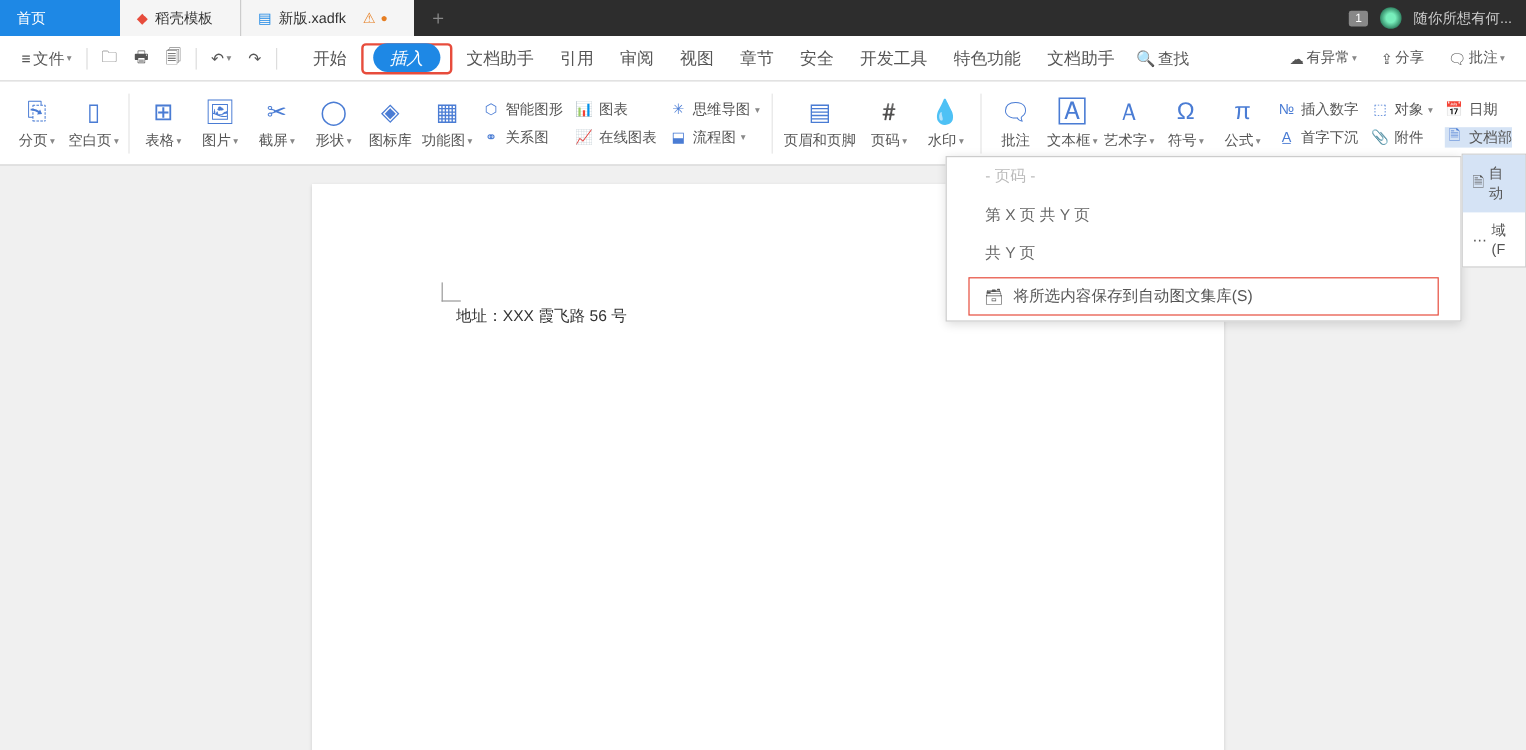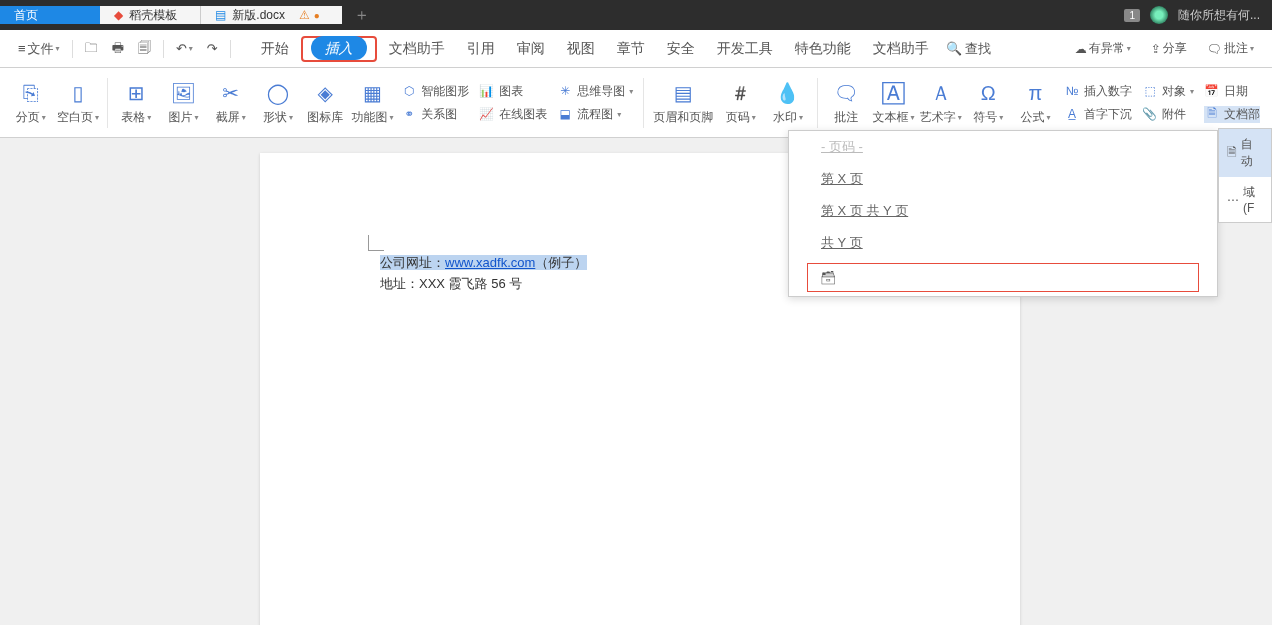--- a/index.html
+++ b/index.html
@@ -1,19 +1,19 @@
 <!DOCTYPE html>
 <html><head>
 <meta charset="utf-8">
 <style>
 * { margin: 0; padding: 0; box-sizing: border-box; font-family: "Microsoft YaHei", Arial, sans-serif; }
 body { background: #f0f0f0; width: 1272px; height: 625px; overflow: hidden; position: relative; }
 
 .titlebar { height: 30px; background: #2d2d2d; display: flex; align-items: center; }
-.tab { height: 18px; min-width: 100px; display: flex; align-items: center; padding: 0 14px; font-size: 12px; gap: 6px; }
+.tab { height: 30px; min-width: 100px; display: flex; align-items: center; padding: 0 14px; font-size: 12px; gap: 6px; }
 .tab-home { background: #1e88e5; color: #fff; }
 .tab-template { background: #f5f5f5; color: #333; }
 .tab-doc { background: #f5f5f5; color: #333; }
 .tab-warn { display: flex; align-items: center; padding: 0 8px; gap: 4px; }
 .tab-add { color: #888; font-size: 16px; padding: 0 12px; cursor: pointer; }
 .titlebar-right { margin-left: auto; display: flex; align-items: center; gap: 10px; padding-right: 12px; color: #ccc; font-size: 12px; }
 .avatar { width: 18px; height: 18px; border-radius: 50%; background: radial-gradient(circle, #7eb 30%, #386 70%); }
 .badge-1 { background: #888; color: #fff; padding: 1px 5px; border-radius: 2px; font-size: 10px; }
 
 .toolbar-row { height: 38px; background: #fff; border-bottom: 1px solid #d0d0d0; display: flex; align-items: center; padding: 0 12px; gap: 2px; font-size: 13px; color: #555; }
@@ -37,40 +37,40 @@
 
 .doc-area { position: relative; background: #f0f0f0; flex: 1; height: calc(625px - 138px); overflow: auto; }
 .page { position: absolute; left: 260px; top: 15px; width: 760px; min-height: 900px; background: #fff; box-shadow: 0 1px 3px rgba(0,0,0,0.15); padding: 100px 120px; }
 .crop-mark { position: absolute; left: 108px; top: 82px; width: 16px; height: 16px; border-left: 1px solid #999; border-bottom: 1px solid #999; }
 .para-icon { position: absolute; left: 310px; top: 148px; color: #6a93d4; font-size: 14px; display: flex; gap: 4px; }
 .doc-text { font-size: 13px; color: #333; line-height: 1.6; }
 .hl { background: #bcd4f0; }
 .link { color: #1155cc; text-decoration: underline; }
 
 .dropdown { position: absolute; right: 54px; top: 130px; width: 430px; background: #fff; border: 1px solid #ccc; box-shadow: 0 2px 8px rgba(0,0,0,0.15); font-size: 13px; color: #666; }
-.dropdown-item { padding: 7px 32px; cursor: pointer; text-decoration: underline; }
+.dropdown-item { padding: 7px 32px; cursor: pointer; }
 .dropdown-item.disabled { color: #bbb; }
 .dropdown-action { margin: 4px 18px; border: 1.5px solid #e74c3c; padding: 6px 12px; display: flex; align-items: center; gap: 8px; color: #555; cursor: pointer; }
 
 .side-panel { position: absolute; right: 0; top: 128px; width: 54px; background: #fff; border: 1px solid #ccc; }
 .side-item { padding: 7px 8px; font-size: 12px; color: #555; display: flex; align-items: center; gap: 4px; cursor: pointer; }
 .side-item.sel { background: #d5e3f5; }
 </style>
 </head>
 <body>
 
 <div class="titlebar">
   <div class="tab tab-home">首页</div>
   <div class="tab tab-template">
     <span style="color:#e74c3c;">◆</span>
     <span>稻壳模板</span>
   </div>
   <div class="tab tab-doc" style="border-left:1px solid #ccc;">
     <span style="color:#1e88e5;">▤</span>
-    <span>新版.docx</span>
+    <span>新版.xadfk</span>
     <div class="tab-warn">
       <span style="color:#e67e22;">⚠</span>
       <span style="color:#e67e22;font-size:10px;">●</span>
     </div>
   </div>
   <div class="tab-add">＋</div>
   <div class="titlebar-right">
     <span class="badge-1">1</span>
     <span class="avatar"></span>
     <span>随你所想有何...</span>
@@ -284,34 +284,31 @@
         <span class="si">🗎</span>
         <span>文档部</span>
       </div>
   </div>
 </div>
 
 <div class="doc-area">
   <div class="para-icon">🗎 <span class="drop-arrow">▾</span></div>
   <div class="page">
     <div class="crop-mark"></div>
-    <div class="doc-text">
-      <span class="hl"><span>公司网址：</span><span class="link">www.xadfk.com</span><span>（例子）</span></span>
-    </div>
     <div class="doc-text">地址：XXX 霞飞路 56 号</div>
   </div>
 </div>
 
 <div class="dropdown">
   <div class="dropdown-item disabled">- 页码 -</div>
-  <div class="dropdown-item">第 X 页</div>
   <div class="dropdown-item">第 X 页 共 Y 页</div>
   <div class="dropdown-item">共 Y 页</div>
   <div class="dropdown-action">
     <span>🗃</span>
+    <span>将所选内容保存到自动图文集库(S)</span>
   </div>
 </div>
 
 <div class="side-panel">
   <div class="side-item sel">
       <span>🗎</span>
       <span>自动</span>
     </div>
   <div class="side-item">
       <span>⋯</span>

